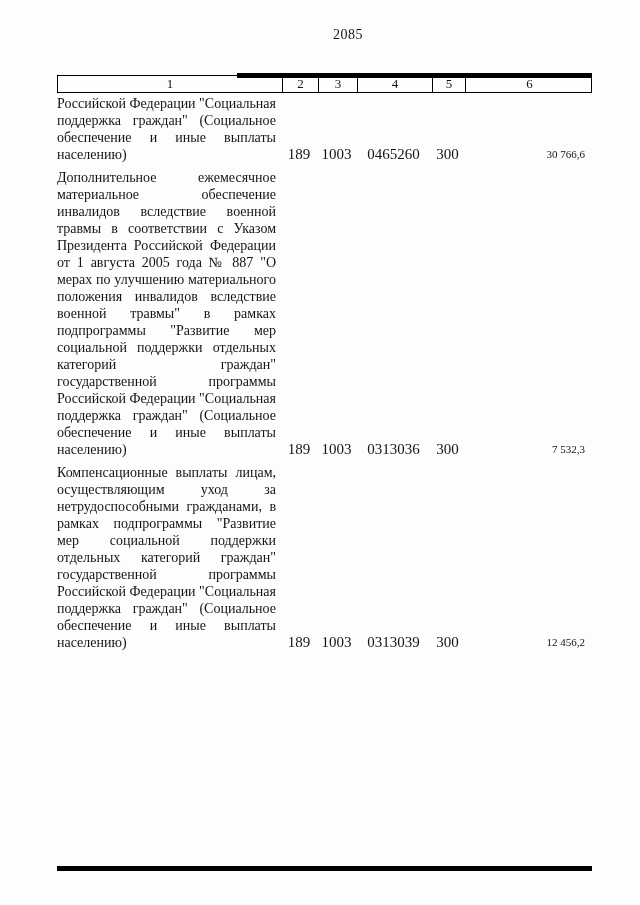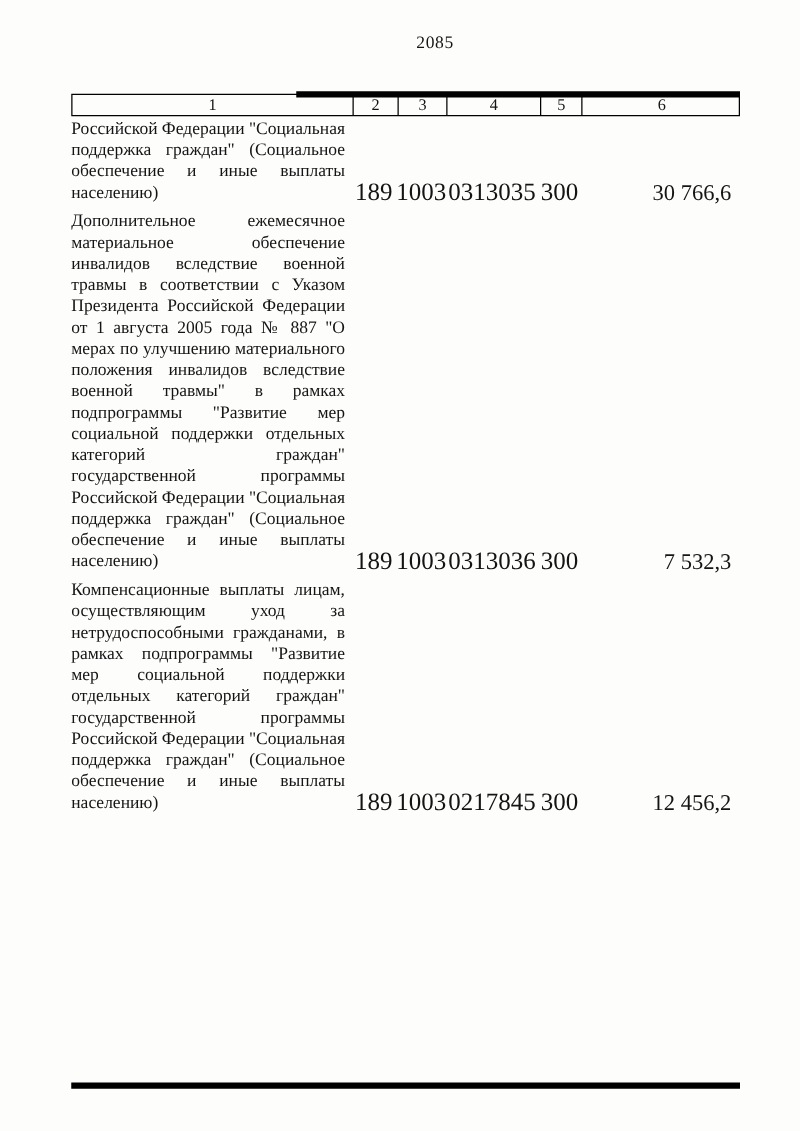--- a/index.html
+++ b/index.html
@@ -49,27 +49,27 @@
       margin-top: 6px;
     }
     .body-row.first { margin-top: 2px; }
     .cell-desc {
       font-size: 14px;
       line-height: 17px;
       text-align: justify;
       padding-right: 5px;
     }
     .cell-num {
-      font-size: 20px;
+      font-size: 15px;
       line-height: 17px;
       text-align: center;
       white-space: nowrap;
     }
     .cell-amt {
-      font-size: 18px;
+      font-size: 11px;
       line-height: 17px;
       text-align: right;
       padding-right: 7px;
       white-space: nowrap;
     }
     .rule-top {
       position: absolute;
       left: 237px;
       top: 73px;
       width: 355px;
@@ -98,39 +98,39 @@
     <div class="header-cell">3</div>
     <div class="header-cell">4</div>
     <div class="header-cell">5</div>
     <div class="header-cell">6</div>
   </div>
 
   <div class="grid body-row first">
     <div class="cell-desc">Российской Федерации "Социальная поддержка граждан" (Социальное обеспечение и иные выплаты населению)</div>
     <div class="cell-num">189</div>
     <div class="cell-num">1003</div>
-    <div class="cell-num">0313035</div>
+    <div class="cell-num">0465260</div>
     <div class="cell-num">300</div>
     <div class="cell-amt">30 766,6</div>
   </div>
 
   <div class="grid body-row">
     <div class="cell-desc">Дополнительное ежемесячное материальное обеспечение инвалидов вследствие военной травмы в соответствии с Указом Президента Российской Федерации от 1 августа 2005 года № 887 "О мерах по улучшению материального положения инвалидов вследствие военной травмы" в рамках подпрограммы "Развитие мер социальной поддержки отдельных категорий граждан" государственной программы Российской Федерации "Социальная поддержка граждан" (Социальное обеспечение и иные выплаты населению)</div>
     <div class="cell-num">189</div>
     <div class="cell-num">1003</div>
     <div class="cell-num">0313036</div>
     <div class="cell-num">300</div>
     <div class="cell-amt">7 532,3</div>
   </div>
 
   <div class="grid body-row">
     <div class="cell-desc">Компенсационные выплаты лицам, осуществляющим уход за нетрудоспособными гражданами, в рамках подпрограммы "Развитие мер социальной поддержки отдельных категорий граждан" государственной программы Российской Федерации "Социальная поддержка граждан" (Социальное обеспечение и иные выплаты населению)</div>
     <div class="cell-num">189</div>
     <div class="cell-num">1003</div>
-    <div class="cell-num">0217845</div>
+    <div class="cell-num">0313039</div>
     <div class="cell-num">300</div>
     <div class="cell-amt">12 456,2</div>
   </div>
 
 
 </div>
 
 <div class="rule-top"></div>
 <div class="rule-bottom"></div>
 

